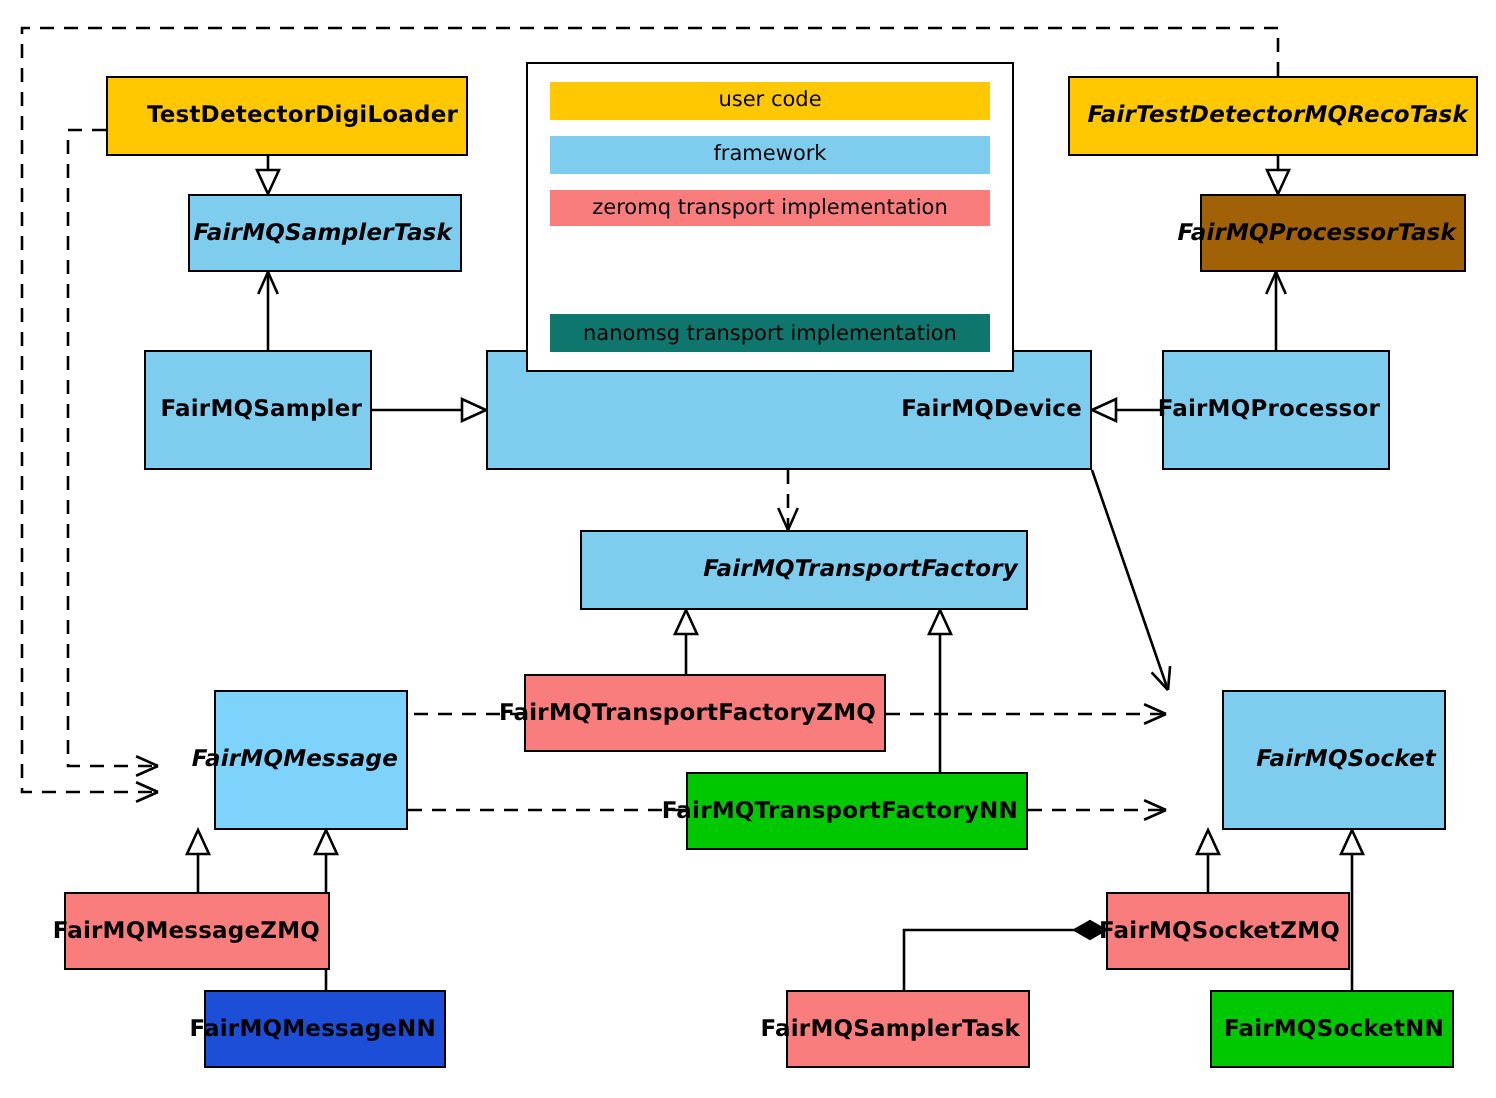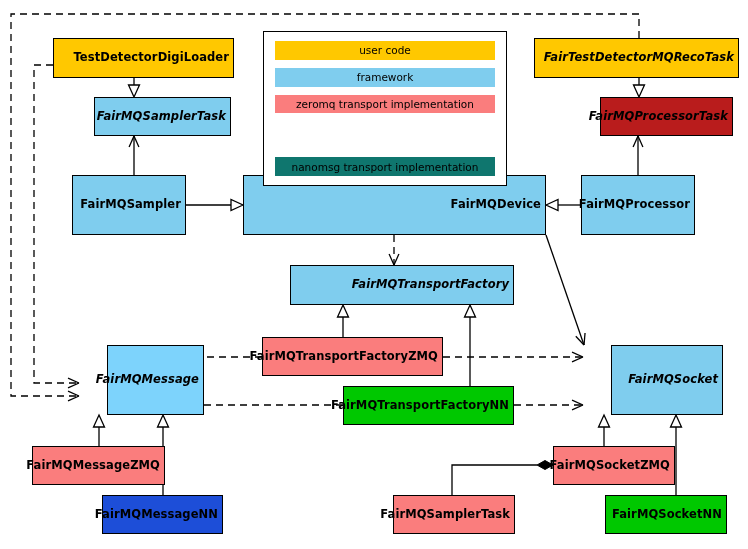--- a/index.html
+++ b/index.html
@@ -195,21 +195,21 @@
       </div>
       <div class="node" style="left: 72px; top: 175px; width: 114px; height: 60px; background: rgb(127, 205, 238); border-color: rgb(0, 0, 0);">
         <span>FairMQSampler</span>
       </div>
       <div class="node" style="left: 243px; top: 175px; width: 303px; height: 60px; background: rgb(127, 205, 238); border-color: rgb(0, 0, 0);">
         <span>FairMQDevice</span>
       </div>
       <div class="node" style="left: 534px; top: 38px; width: 205px; height: 40px; background: rgb(255, 200, 0); border-color: rgb(0, 0, 0); font-style: italic;">
         <span>FairTestDetectorMQRecoTask</span>
       </div>
-      <div class="node abstract" style="left: 572px; top: 97px; width: 133px; height: 39px; background: #b91c1c; border-color: rgb(0, 0, 0);">
+      <div class="node abstract" style="left: 572px; top: 97px; width: 133px; height: 39px; background: #a16207; border-color: rgb(0, 0, 0);">
         <span>FairMQProcessorTask</span>
       </div>
       <div class="node" style="left: 581px; top: 175px; width: 114px; height: 60px; background: rgb(127, 205, 238); border-color: rgb(0, 0, 0);">
         <span>FairMQProcessor</span>
       </div>
       <div class="node abstract" style="left: 262px; top: 265px; width: 224px; height: 40px; background: rgb(127, 205, 238); border-color: rgb(0, 0, 0);">
         <span>FairMQTransportFactory</span>
       </div>
       <div class="node" style="left: 262px; top: 337px; width: 181px; height: 39px; background: rgb(250, 125, 125); border-color: rgb(0, 0, 0);">
         <span>FairMQTransportFactoryZMQ</span>

